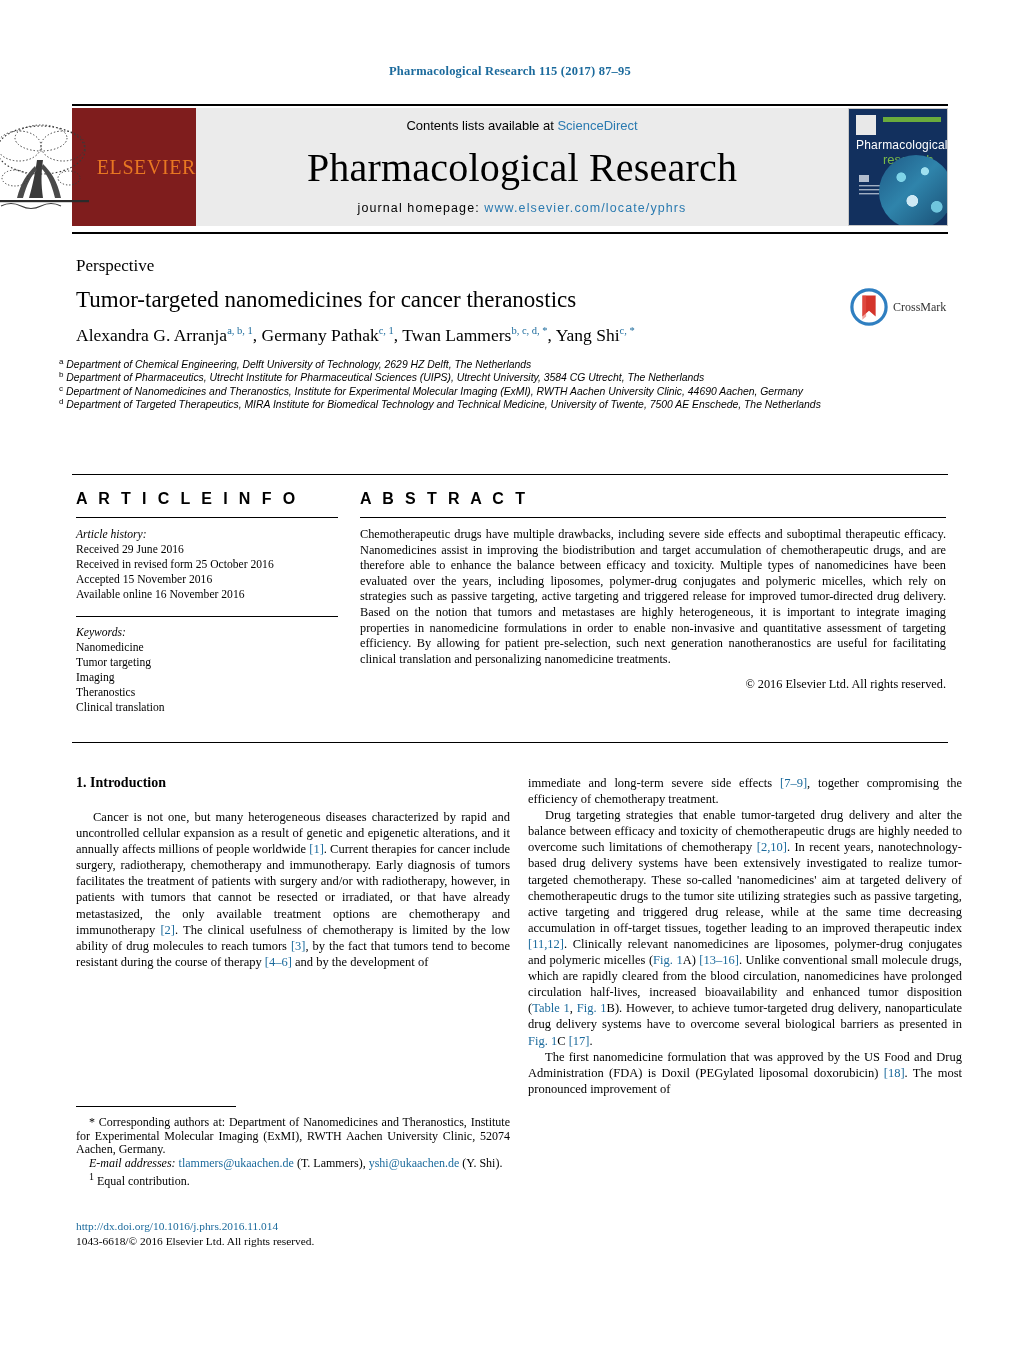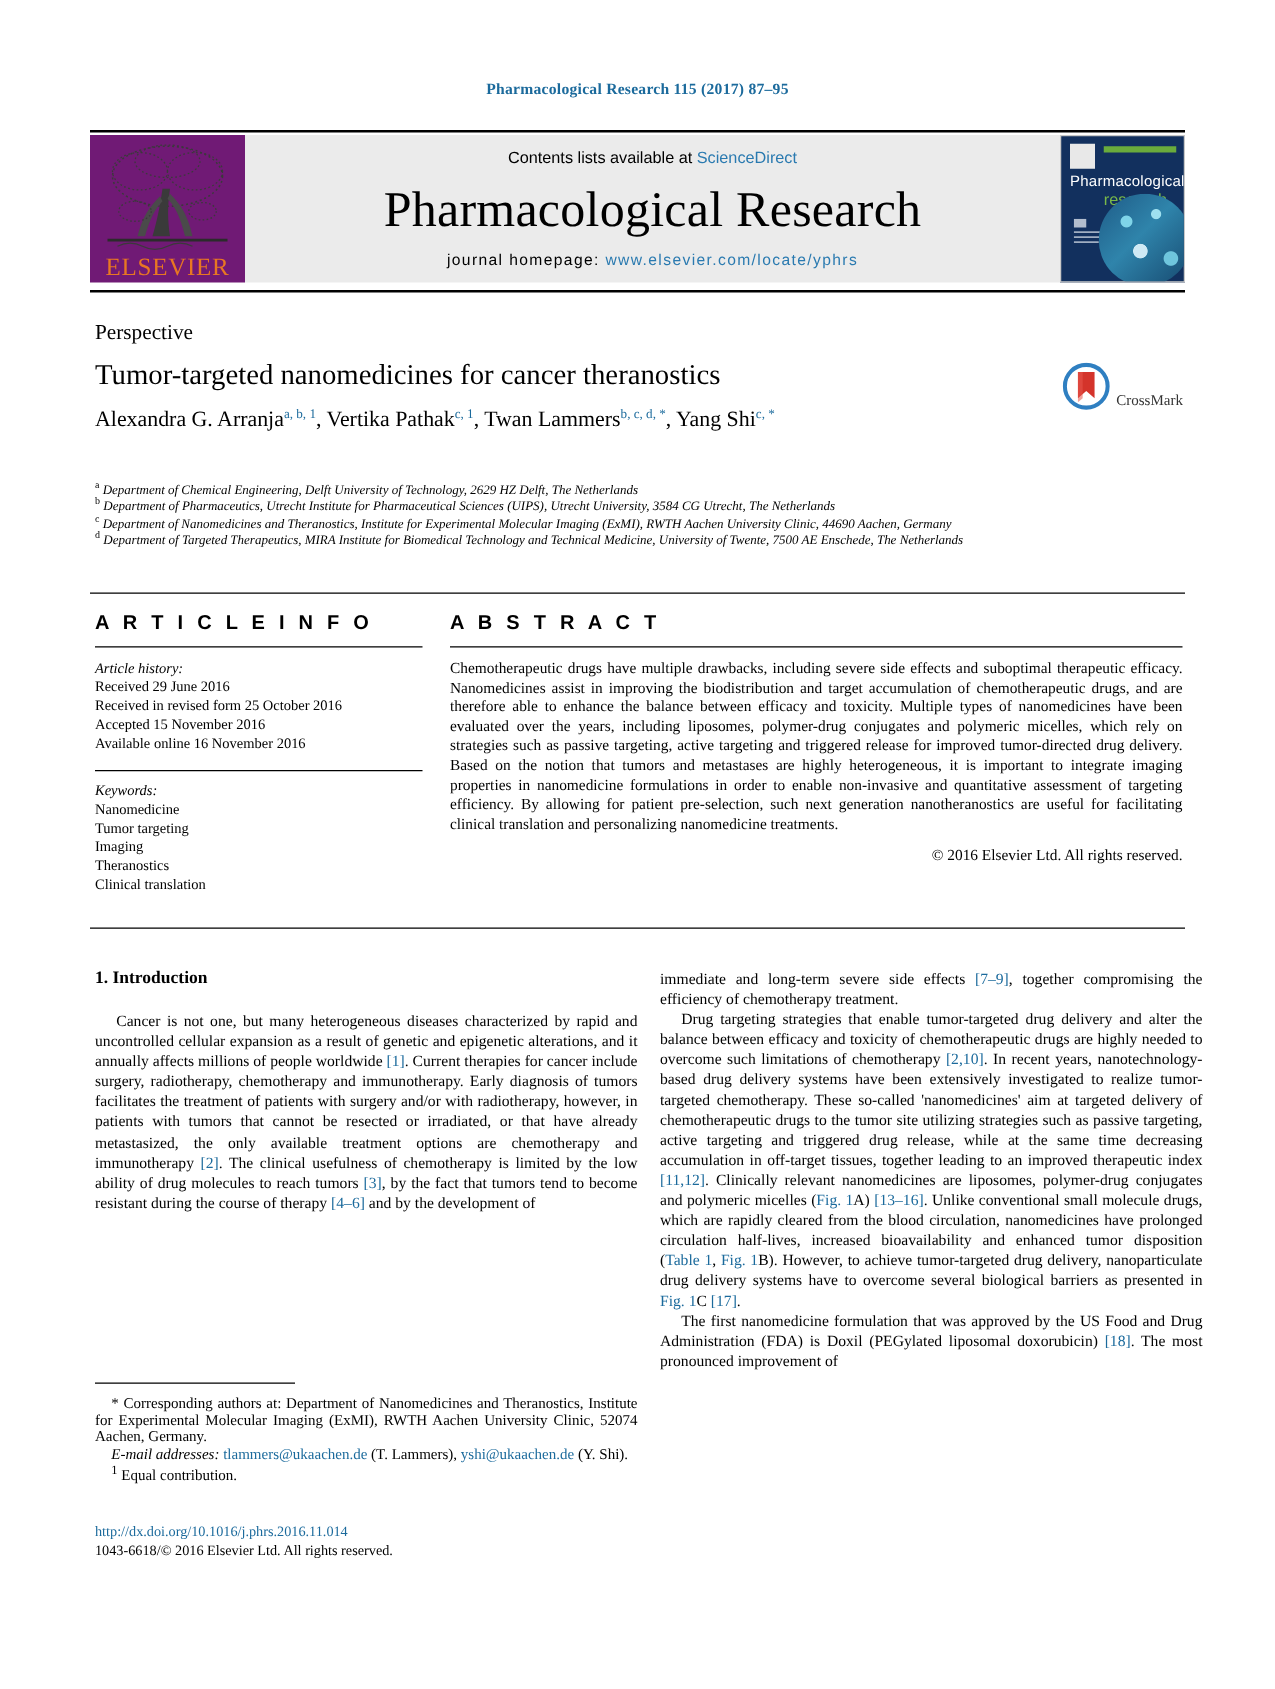--- a/index.html
+++ b/index.html
@@ -50,23 +50,23 @@
     top: 108px;
     width: 876px;
     height: 118px;
     display: flex;
     align-items: stretch;
   }
   .elsevier-logo {
     width: 124px;
     flex: 0 0 124px;
     position: relative;
-    background: #701a75;
+    background: #7f1d1d;
     display: flex;
-    flex-direction: column;
+    flex-direction: row;
     justify-content: flex-end;
     align-items: center;
     padding-bottom: 2px;
     box-sizing: border-box;
   }
   .elsevier-tree {
     width: 112px;
     height: 92px;
     position: relative;
   }
@@ -206,41 +206,40 @@
     line-height: 0;
   }
 
   .crossmark {
     position: absolute;
     right: 66px;
     top: 286px;
     width: 104px;
     height: 42px;
     display: flex;
-    align-items: flex-end;
+    align-items: center;
     gap: 5px;
   }
   .crossmark-label {
     font-family: "Liberation Serif", serif;
     font-size: 12px;
     color: #333;
   }
 
   
   .affiliations {
     position: absolute;
-    left: 76px;
+    left: 59px;
     top: 358px;
     width: 868px;
-    font-family: Liberation Serif, serif;
+    font-family: Liberation Sans, sans-serif;
     font-style: italic;
     font-size: 10.4px;
     line-height: 13.4px;
     color: #000;
-    margin-top: 28px;
   }
   .affiliations div { margin: 0; }
   .affiliations sup {
     font-style: normal;
     font-size: 8px;
     vertical-align: super;
     line-height: 0;
   }
 
   
@@ -434,21 +433,21 @@
       </div>
       <div class="cover-img"></div>
     </div>
   </div>
   <div class="masthead-rule-bottom"></div>
 
   <div class="perspective">Perspective</div>
   <div class="article-title">Tumor-targeted nanomedicines for cancer theranostics</div>
 
   <div class="authors">
-    <span>Alexandra G. Arranja</span><sup>a, b, 1</sup>, <span>Vertika Pathak</span><sup>c, 1</sup>, <span>Twan Lammers</span><sup>b, c, d, *</sup>, <span>Yang Shi</span><sup>c, *</sup>
+    <span>Alexandra G. Arranja</span><sup>a, b, 1</sup>, <span>Germany Pathak</span><sup>c, 1</sup>, <span>Twan Lammers</span><sup>b, c, d, *</sup>, <span>Yang Shi</span><sup>c, *</sup>
   </div>
 
   <div class="crossmark">
     <svg viewBox="0 0 40 40" width="38" height="38" aria-hidden="true">
       <circle cx="20" cy="20" r="18" fill="#ffffff" stroke="#2f7fc1" stroke-width="3.4"></circle>
       <path d="M13 8 h14 v22 l-7 -6 l-7 6 Z" fill="#d4342b"></path>
       <path d="M13 8 h4 v22 l-4 3.4 Z" fill="#e7584f" opacity="0.55"></path>
     </svg>
     <span class="crossmark-label">CrossMark</span>
   </div>

